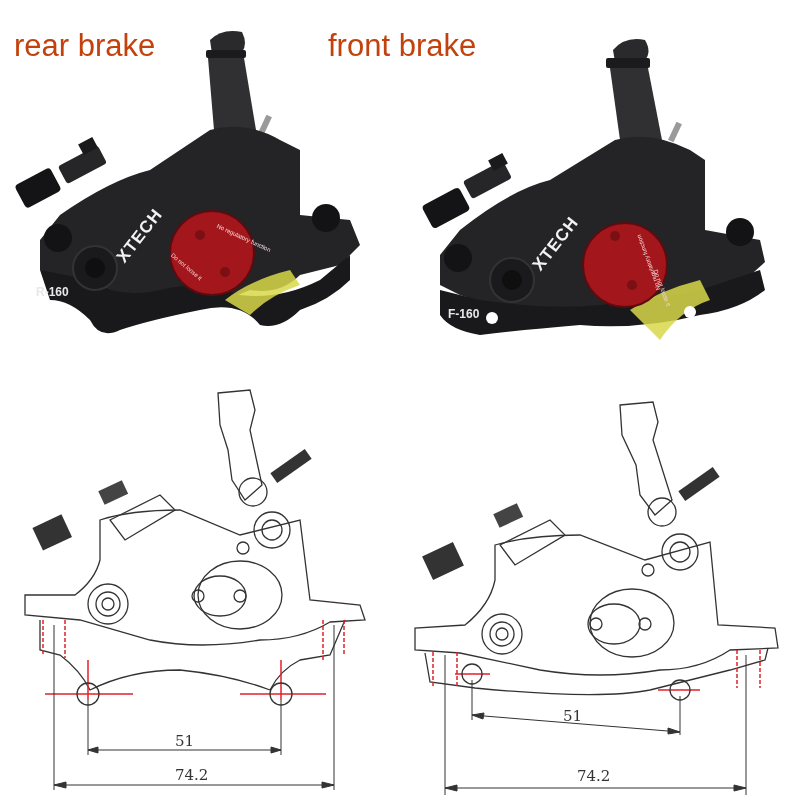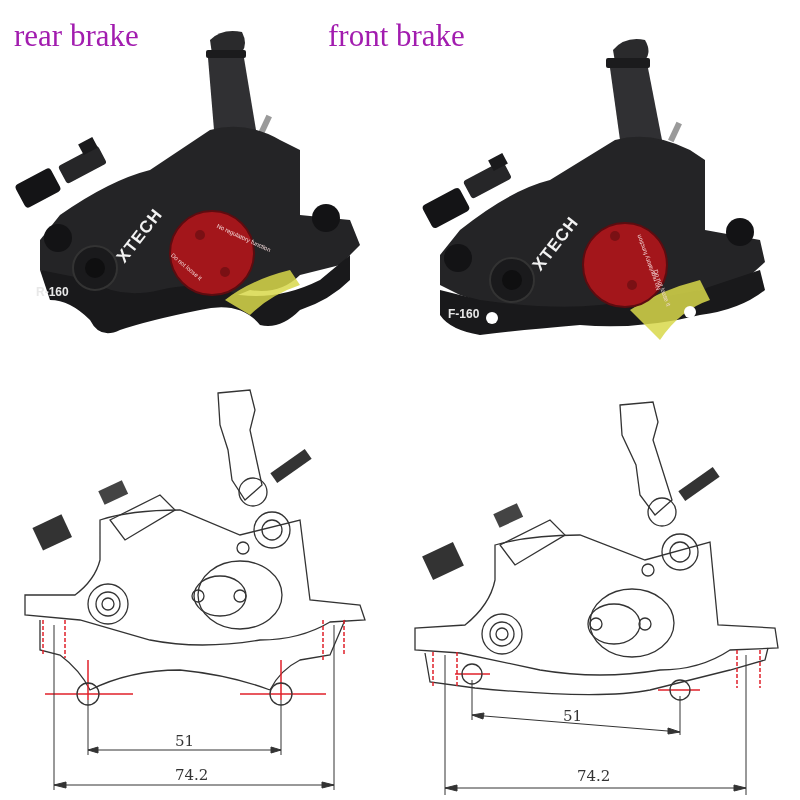--- a/index.html
+++ b/index.html
@@ -1,19 +1,19 @@
 <!DOCTYPE html>
 <html><head>
   <meta charset="utf-8">
   <style>
     html, body { margin: 0; padding: 0; background: #ffffff; }
     body { width: 800px; height: 800px; position: relative; overflow: hidden; font-family: "DejaVu Sans", sans-serif; }
     .label {
-      position: absolute; top: 20px; font-family: Liberation Serif, serif;
-      font-size: 31px; color: #a21caf; letter-spacing: 0px; line-height: 1;
+      position: absolute; top: 30px; font-family: Liberation Sans, sans-serif;
+      font-size: 31px; color: #c2410c; letter-spacing: 0px; line-height: 1;
     }
     .photo { position: absolute; top: 0; }
     .drawing { position: absolute; top: 370px; }
     .dim-text { font-family: "DejaVu Serif", serif; font-size: 15px; fill: #333; }
     .model-text { font-family: "Liberation Sans", sans-serif; font-weight: bold; font-size: 12px; fill: #e8e8e8; }
     .brand-text { font-family: "Liberation Sans", sans-serif; font-weight: bold; font-size: 17px; fill: #f2f2f2; letter-spacing: 1px; }
     .cap-text { font-family: "Liberation Sans", sans-serif; font-size: 6px; fill: #f3d9d9; }
   </style>
 </head>
 <body>

